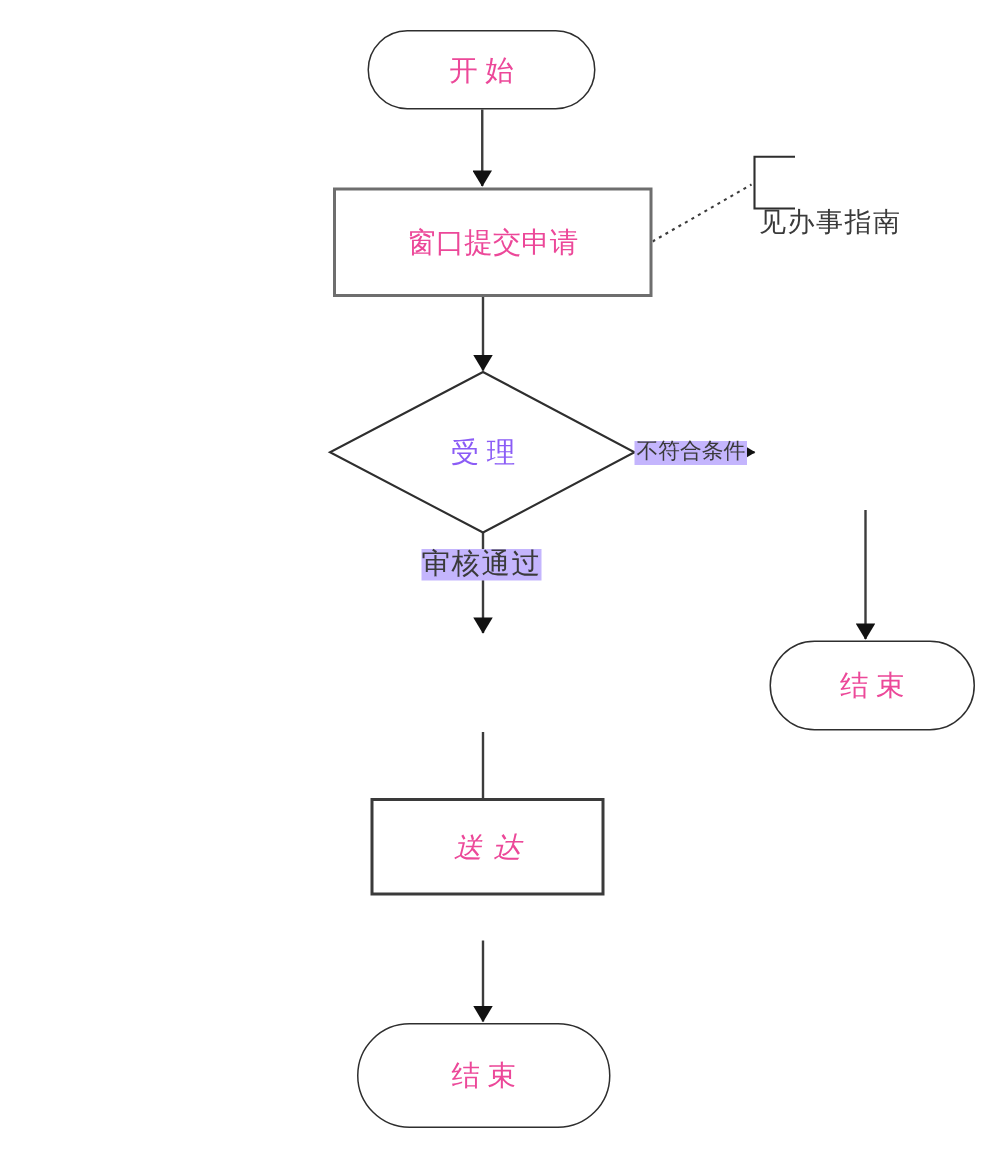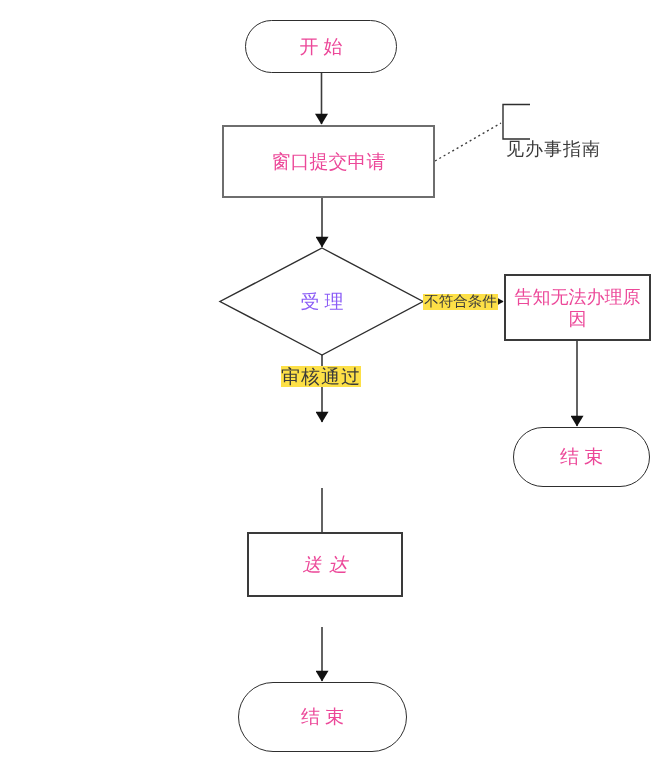--- a/index.html
+++ b/index.html
@@ -54,21 +54,21 @@
     justify-content: center;
     color: #8b5cf6;
     font-size: 19px;
     letter-spacing: 5px;
     text-indent: 5px;
     background: transparent;
   }
   .edge-label {
     position: absolute;
     z-index: 3;
-    background: #fde047;
+    background: #c4b5fd;
     color: #3a3a3a;
     text-align: center;
     line-height: 1.1;
   }
   #n-start      { left: 245px; top: 20px;  width: 152px; height: 53px; border-radius: 27px; }
   #n-submit     { left: 222px; top: 125px; width: 213px; height: 73px; border-color: #6e6e6e; }
   #n-accept     { left: 262px; top: 289px; width: 120px; height: 25px; }
   #n-inform     { left: 504px; top: 274px; width: 147px; height: 67px; font-size: 18px; line-height: 22px; }
   #n-end-right  { left: 513px; top: 427px; width: 137px; height: 60px; border-radius: 30px; }
   #n-pickup     { left: 260px; top: 423px; width: 125px; height: 65px; font-size: 18px; line-height: 21.5px; }
@@ -107,22 +107,20 @@
   <div id="n-start" class="node terminator">开始</div>
 
   <div id="n-submit" class="node process">窗口提交申请</div>
 
   <div id="l-note" class="edge-label">见办事指南</div>
 
   <div id="n-accept" class="decision-label">受理</div>
 
   <div id="l-notmeet" class="edge-label">不符合条件</div>
 
-  <div id="n-inform" class="node process multiline">告知无法办理原
-因</div>
 
   <div id="n-end-right" class="node terminator">结束</div>
 
   <div id="l-approved" class="edge-label">审核通过</div>
 
 
   <div id="n-deliver" class="node process">送达</div>
 
   <div id="n-end-bottom" class="node terminator">结束</div>
 

